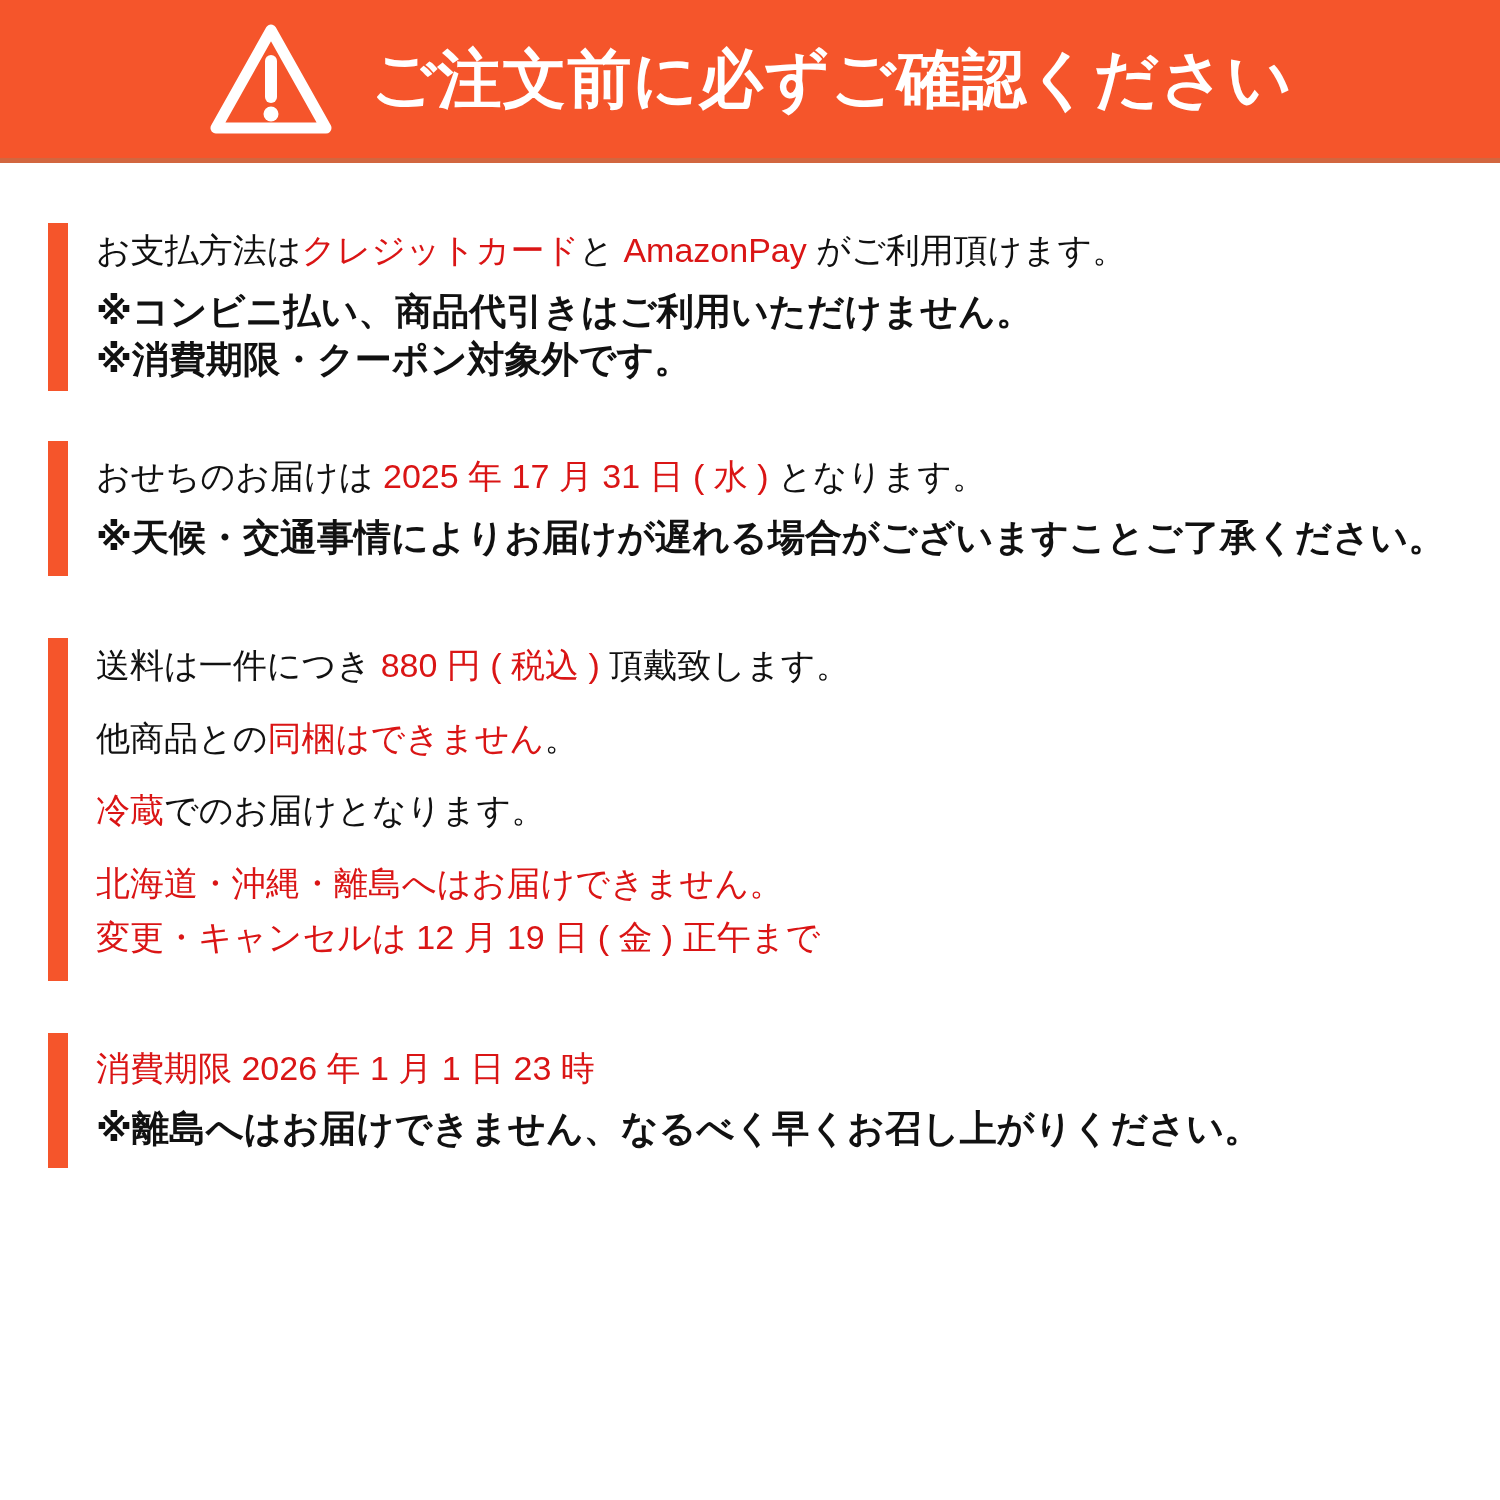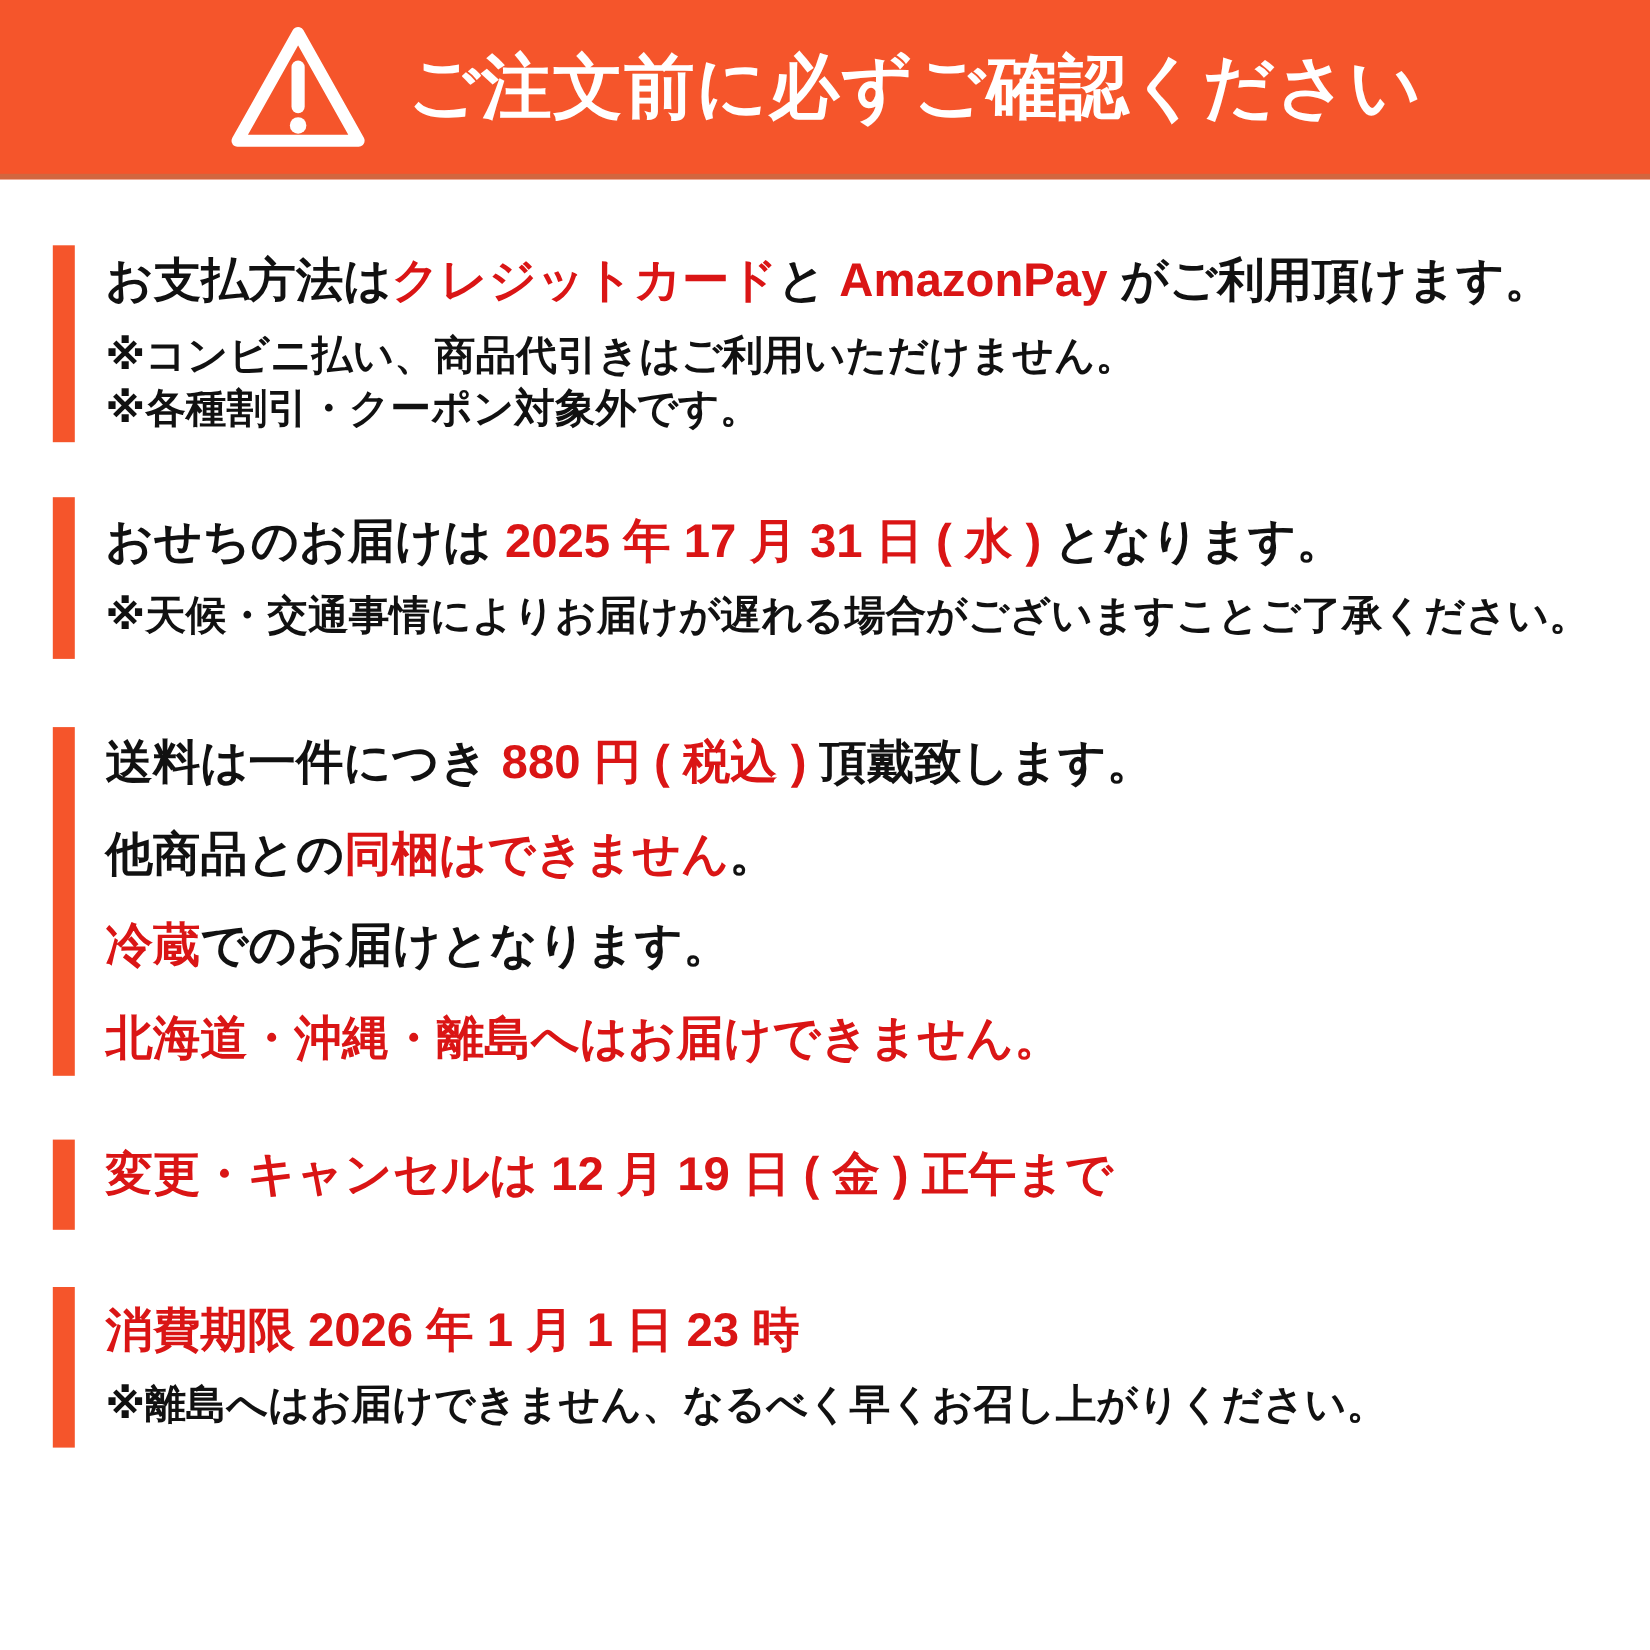--- a/index.html
+++ b/index.html
@@ -41,26 +41,26 @@
   
   .section{
     margin-left:48px;
     margin-right:40px;
     border-left:20px solid var(--orange);
     padding:6px 0 6px 28px;
   }
   .sec-payment{ margin-top:60px; }
   .sec-delivery{ margin-top:50px; padding-top:14px; padding-bottom:14px; }
   .sec-shipping{ margin-top:62px; }
-  .sec-cancel{ margin-top:58px; }
+  .sec-cancel{ }
   .sec-expiry{ margin-top:52px; padding-top:14px; padding-bottom:14px; }
 
   .h{
-    font-size:43px;
-    font-weight:700;
+    font-size:34px;
+    font-weight:400;
     line-height:1.25;
     color:var(--ink);
     white-space:nowrap;
   }
   .h .red{ color:var(--red); }
   .h.all-red{ color:var(--red); }
   .hd-gap{ margin-bottom:16px; }
   .ship-line{ margin-bottom:30px; }
   .ship-line:last-child{ margin-bottom:0; }
 
@@ -85,21 +85,21 @@
       <circle cx="64" cy="93" r="7.5" fill="#ffffff"></circle>
     </svg>
     <div class="header-title">ご注文前に必ずご確認ください</div>
   </div>
 
   <div class="section sec-payment">
     <div class="h hd-gap">
       <span>お支払方法は</span><span class="red">クレジットカード</span><span>と </span><span class="red">AmazonPay</span><span> がご利用頂けます。</span>
     </div>
     <div class="note">※コンビニ払い、商品代引きはご利用いただけません。</div>
-    <div class="note">※各種割引・クーポン対象外です。</div>
+    <div class="note">※消費期限・クーポン対象外です。</div>
   </div>
 
   <div class="section sec-delivery">
     <div class="h hd-gap">
       <span>おせちのお届けは </span><span class="red">2025 年 17 月 31 日 ( 水 ) </span><span>となります。</span>
     </div>
     <div class="note">※天候・交通事情によりお届けが遅れる場合がございますことご了承ください。</div>
   </div>
 
   <div class="section sec-shipping">

